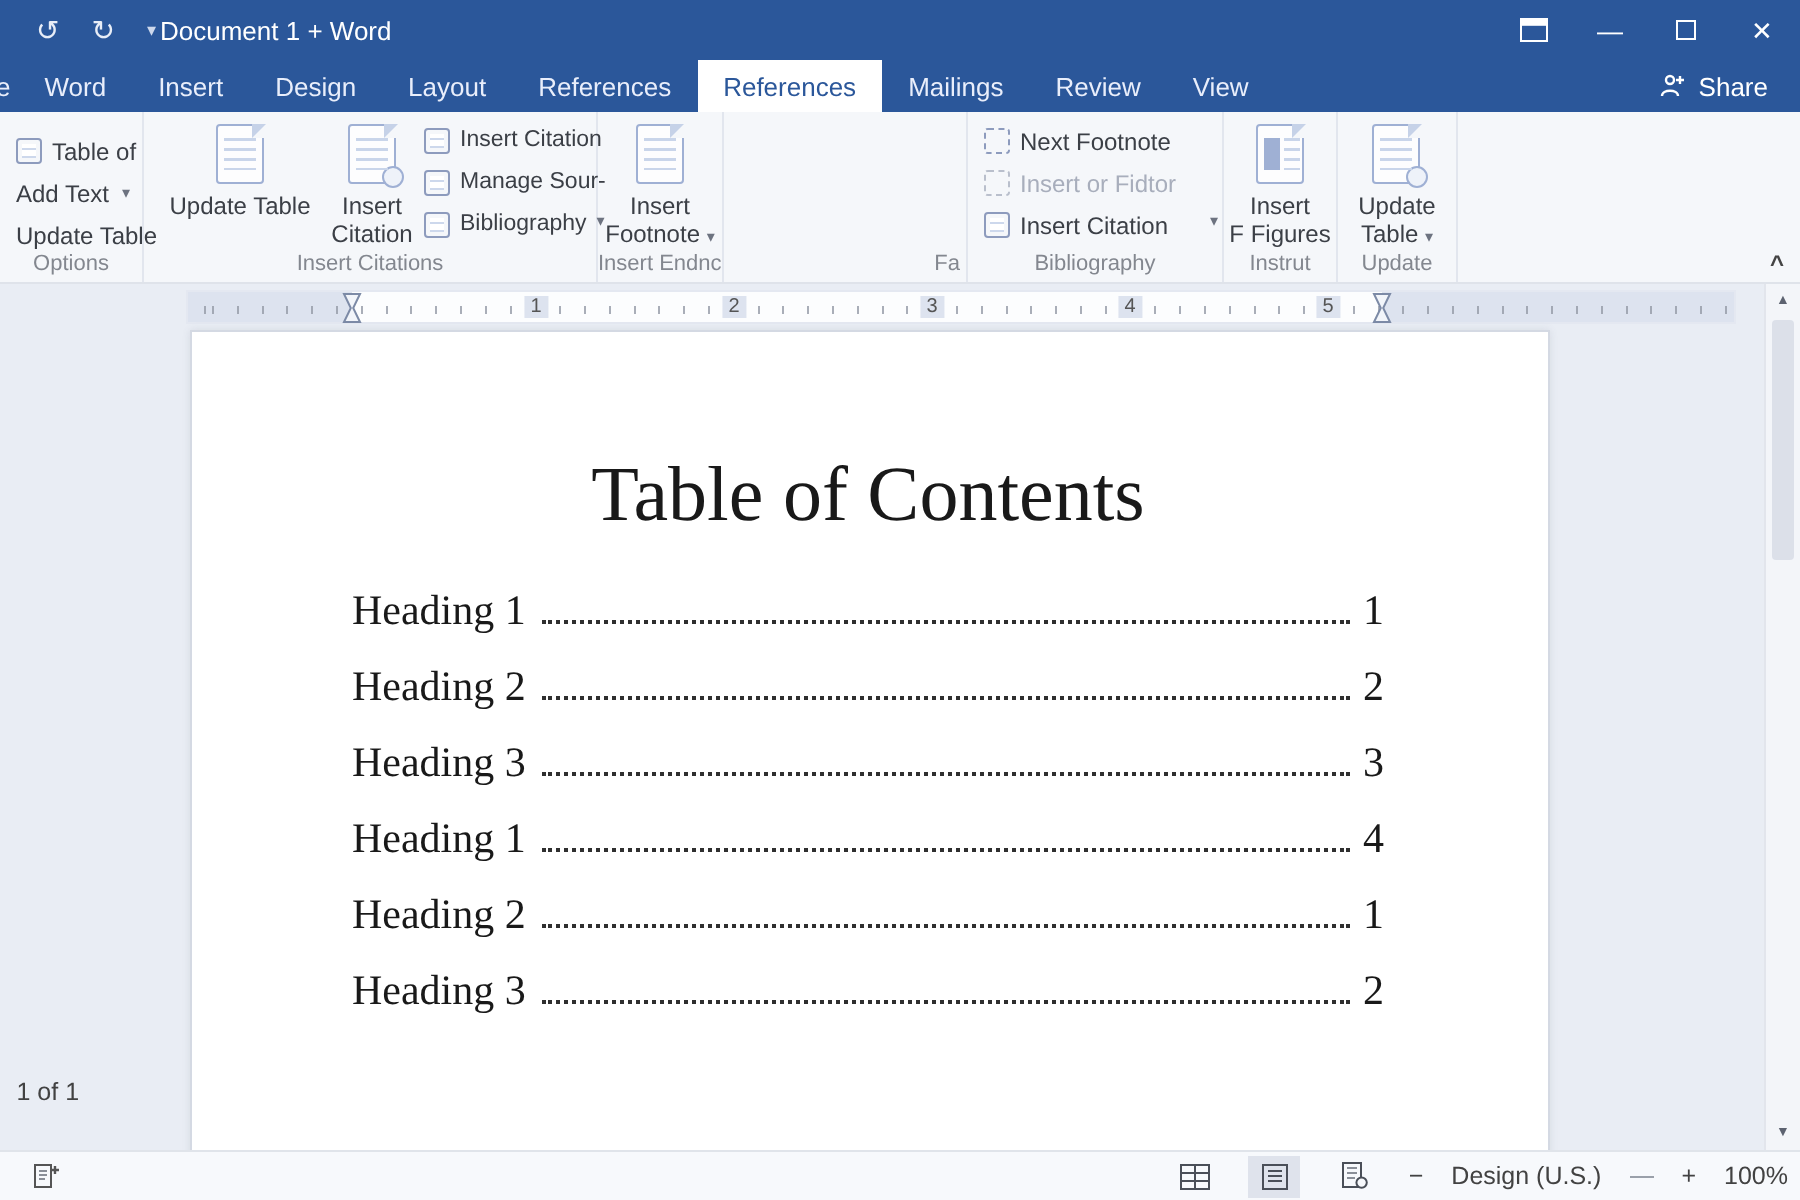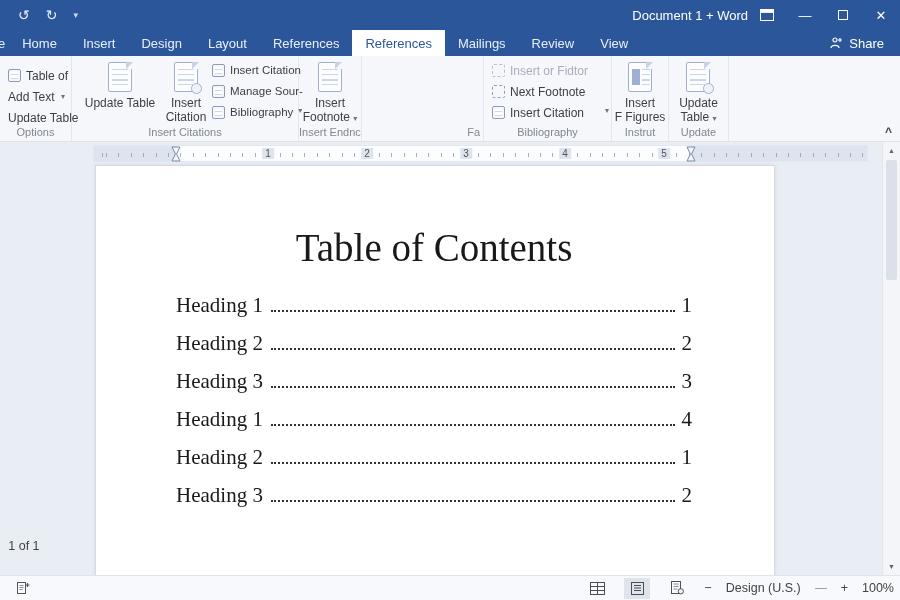--- a/index.html
+++ b/index.html
@@ -5,21 +5,21 @@
   * { box-sizing: border-box; margin: 0; padding: 0; }
   html,body { width: 900px; height: 600px; overflow: hidden; }
   body { font-family: "Liberation Sans", sans-serif; position: relative; background: #e9edf4; }
 
   
   .titlebar { position: absolute; left:0; top:0; width:900px; height:30px; background:#2b579a; color:#fff;
               display:flex; align-items:center; }
   .qat { display:flex; align-items:center; gap:16px; padding-left:18px; width:120px; }
   .qat .qbtn { font-size:14px; line-height:14px; cursor:default; color:#e8edf7; }
   .qat .qcaret { font-size:9px; color:#cdd8ec; }
-  .doc-title { flex:1; text-align:right; font-size:13px; color:#fff; margin-left:-40px; }
+  .doc-title { flex:1; text-align:left; font-size:13px; color:#fff; margin-left:-40px; }
   .winbtns { display:flex; align-items:center; gap:0; }
   .winbtn { width:38px; height:30px; display:flex; align-items:center; justify-content:center; color:#fff; font-size:13px; }
   .maxglyph { width:10px; height:10px; border:1px solid #fff; display:inline-block; }
   .ribbonopt svg { display:block; }
 
   
   .tabrow { position: absolute; left:0; top:30px; width:900px; height:26px; background:#2b579a; display:flex; align-items:stretch; color:#e9eefb; font-size:13px; }
   .tab { display:flex; align-items:center; padding:0 13px; cursor:default; white-space:nowrap; }
   .tab.partial { padding:0 4px 0 0; margin-left:-2px; }
   .tab.active { background:#fff; color:#2b579a; }
@@ -130,21 +130,21 @@
     <span class="winbtn">—</span>
     <span class="winbtn">
         <span class="maxglyph"></span>
       </span>
     <span class="winbtn">✕</span>
   </div>
 </div>
 
 <div class="tabrow">
   <span class="tab partial">e</span>
-  <span class="tab">Home</span>
+  <span class="tab">Word</span>
   <span class="tab">Insert</span>
   <span class="tab">Design</span>
   <span class="tab">Layout</span>
   <span class="tab">References</span>
   <span class="tab active">References</span>
   <span class="tab">Mailings</span>
   <span class="tab">Review</span>
   <span class="tab">View</span>
   <span class="tabspacer"></span>
   <span class="share">
@@ -210,27 +210,27 @@
     </div>
     <div class="grp-label">Insert Endnc.</div>
   </div>
 
   <div class="grp g-style">
     <div class="grp-label right">Fa</div>
   </div>
 
   <div class="grp g-bib">
     <div class="smallcol">
+      <div class="srow">
+        <span class="sicon dashed"></span>
+        <span>Next Footnote</span>
+      </div>
       <div class="srow disabled">
         <span class="sicon dashed dim"></span>
         <span>Insert or Fidtor</span>
-      </div>
-      <div class="srow">
-        <span class="sicon dashed"></span>
-        <span>Next Footnote</span>
       </div>
       <div class="srow">
         <span class="sicon"></span>
         <span>Insert Citation</span>
         <span class="caret" style="position:absolute; right:2px;">▾</span>
       </div>
     </div>
     <div class="grp-label">Bibliography</div>
   </div>
 

